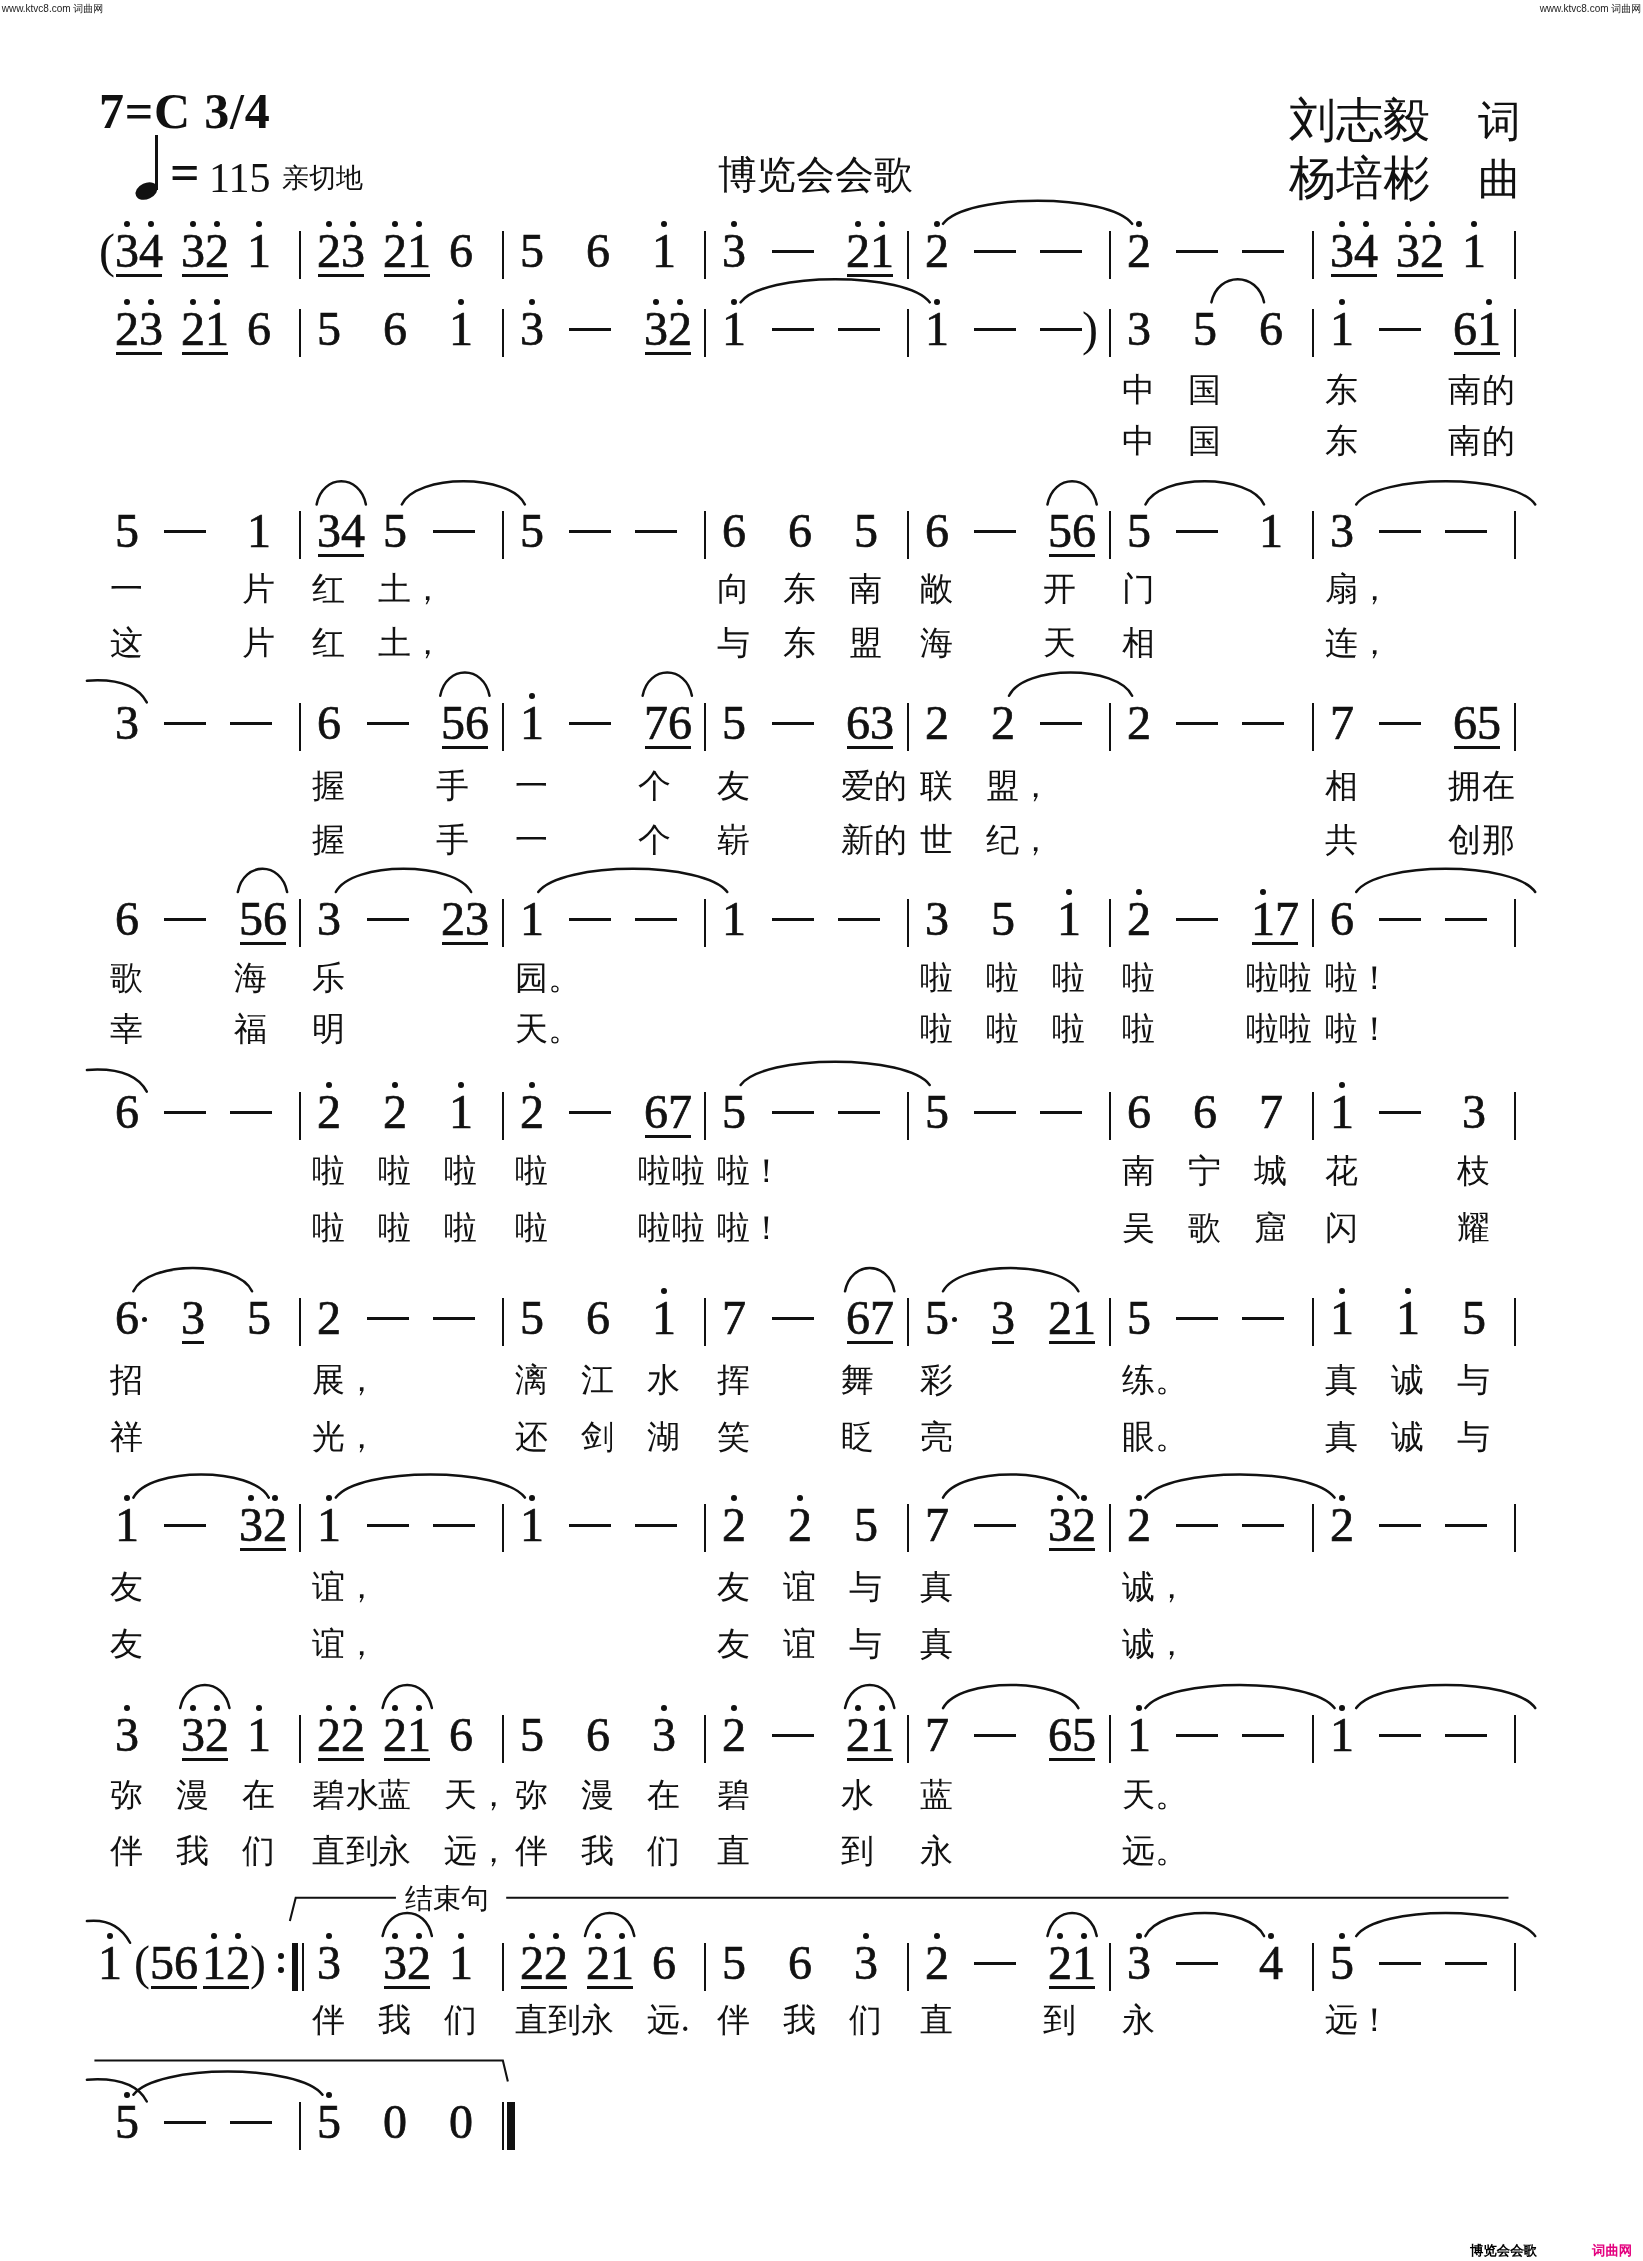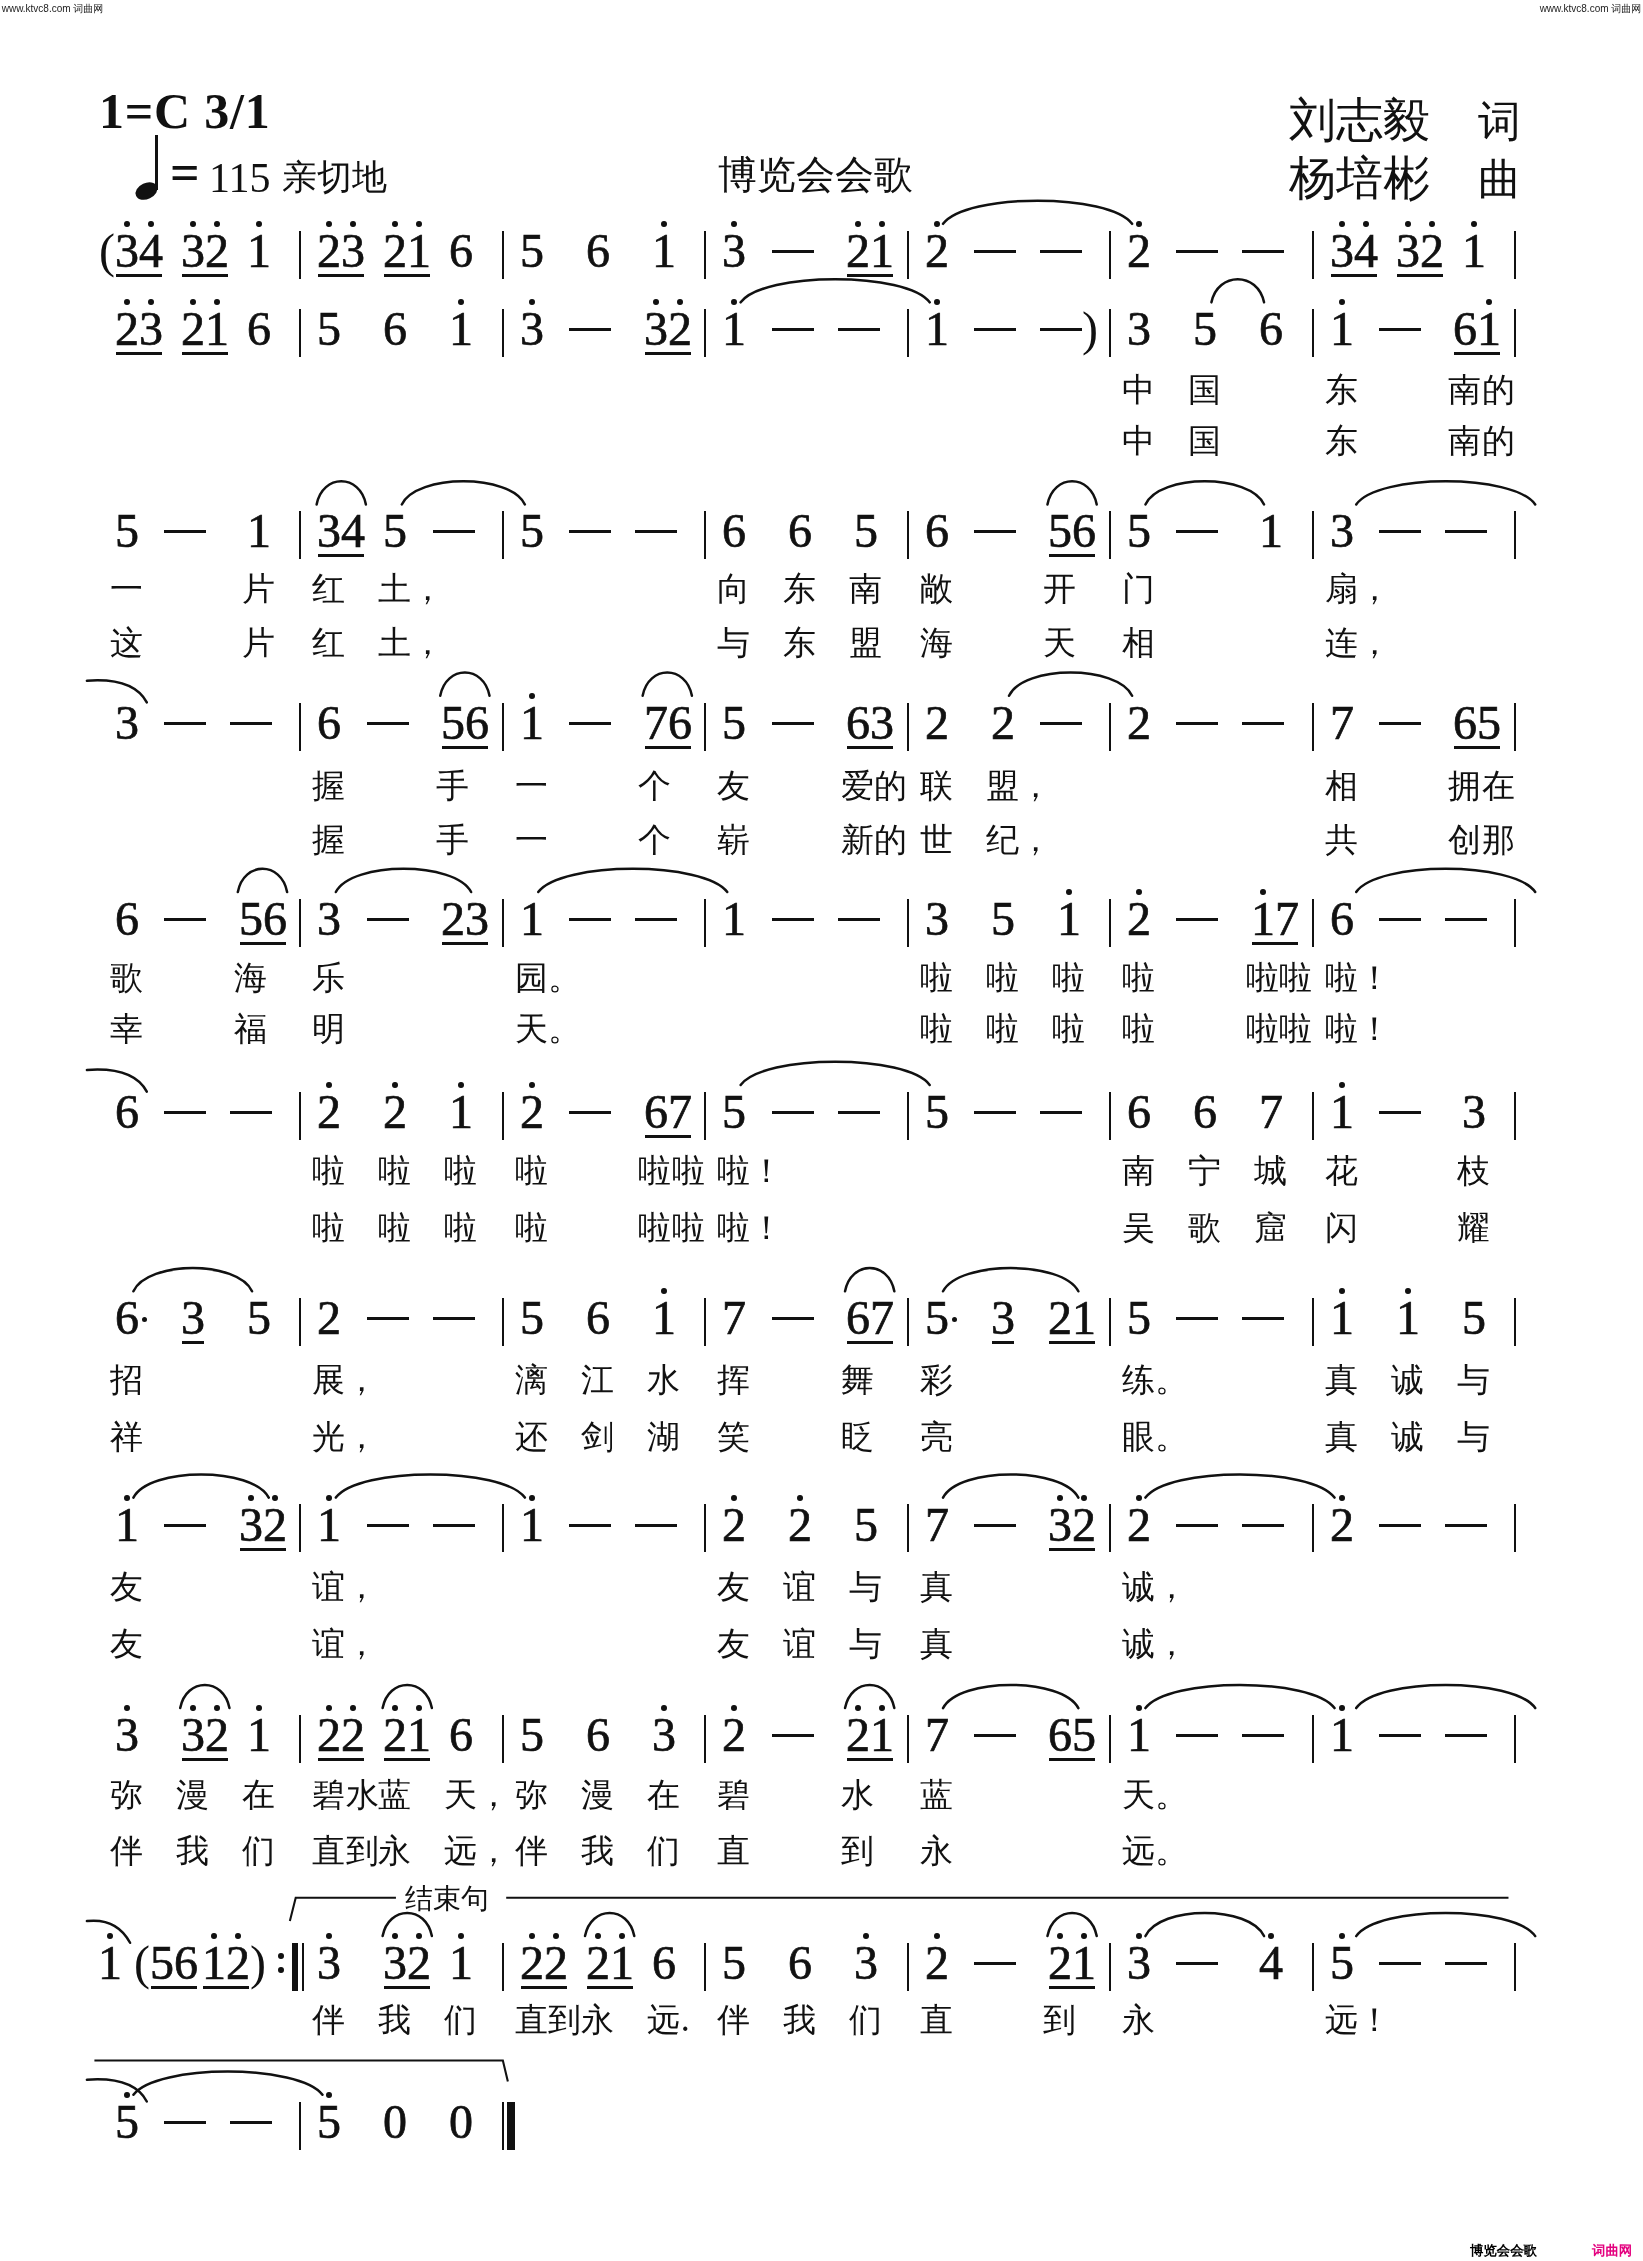--- a/index.html
+++ b/index.html
@@ -8,21 +8,21 @@
   .wm{position:absolute;top:3.3px;font-family:"Liberation Sans","DejaVu Sans",sans-serif;font-size:10px;line-height:11.7px;color:#222;white-space:nowrap;}
   .wm-left{left:1.7px;}
   .wm-right{right:1.7px;}
   .key{position:absolute;left:99px;top:86px;font-size:50px;line-height:50px;font-weight:bold;white-space:pre;letter-spacing:0.8px;}
   .tempo{position:absolute;left:0;top:0;width:0;height:0;}
   .qnote{position:absolute;left:134px;top:135px;width:28px;height:68px;}
   .qnote .stem{position:absolute;left:21px;top:0;width:3.3px;height:55px;background:#111;}
   .qnote .head{position:absolute;left:0.8px;top:48px;width:23.4px;height:16px;border-radius:50%;background:#111;transform:rotate(-25deg);}
   .eq{position:absolute;left:170px;top:147px;font-size:52px;line-height:52px;font-weight:bold;}
   .bpm{position:absolute;left:209px;top:157px;font-size:42px;line-height:42px;}
-  .expr{position:absolute;left:282px;top:160px;font-size:35px;line-height:35px;font-family:"DejaVu Serif",serif;white-space:nowrap;}
+  .expr{position:absolute;left:282px;top:160px;font-size:27px;line-height:35px;font-family:"DejaVu Serif",serif;white-space:nowrap;}
   .title{position:absolute;left:687px;top:64px;font-size:74px;line-height:74px;font-weight:bold;letter-spacing:142px;white-space:nowrap;font-family:"DejaVu Serif",serif;}
   .subtitle{position:absolute;left:718px;top:155px;font-size:39px;line-height:39px;white-space:nowrap;font-family:"DejaVu Serif",serif;}
   .credit{position:absolute;left:1289px;white-space:nowrap;font-family:"DejaVu Serif",serif;font-size:47px;line-height:47px;}
   .credit.lyricist{top:96px;}
   .credit.composer{top:154px;}
   .credit .crole{margin-left:48px;font-size:43px;}
   #score{position:absolute;left:0;top:0;width:1643px;height:2261px;}
   .slot{position:absolute;height:48px;display:flex;align-items:flex-start;white-space:nowrap;
         font-family:"Liberation Serif","DejaVu Serif",serif;font-size:48px;line-height:48px;color:#111;}
   .n{position:relative;display:inline-block;width:24px;height:48px;text-align:center;-webkit-text-stroke:0.7px #111;}
@@ -44,21 +44,21 @@
   .footer-src{position:absolute;left:1470px;top:2244px;font-size:13.4px;line-height:13.4px;font-weight:bold;font-family:"DejaVu Sans",sans-serif;white-space:nowrap;color:#000;}
   .footer-site{position:absolute;left:1592px;top:2244px;font-size:13.4px;line-height:13.4px;font-weight:bold;font-family:"DejaVu Sans",sans-serif;white-space:nowrap;}
 </style>
 </head>
 <body>
 
 <div id="page">
   <div class="wm wm-left">www.ktvc8.com 词曲网</div>
   <div class="wm wm-right">www.ktvc8.com 词曲网</div>
 
-  <div class="key">1=C 3/1</div>
+  <div class="key">7=C 3/4</div>
 
   <div class="tempo">
     <div class="qnote">
       <span class="stem"></span>
       <span class="head"></span>
     </div>
     <span class="eq">=</span>
     <span class="bpm">115</span>
     <span class="expr">亲切地</span>
   </div>

